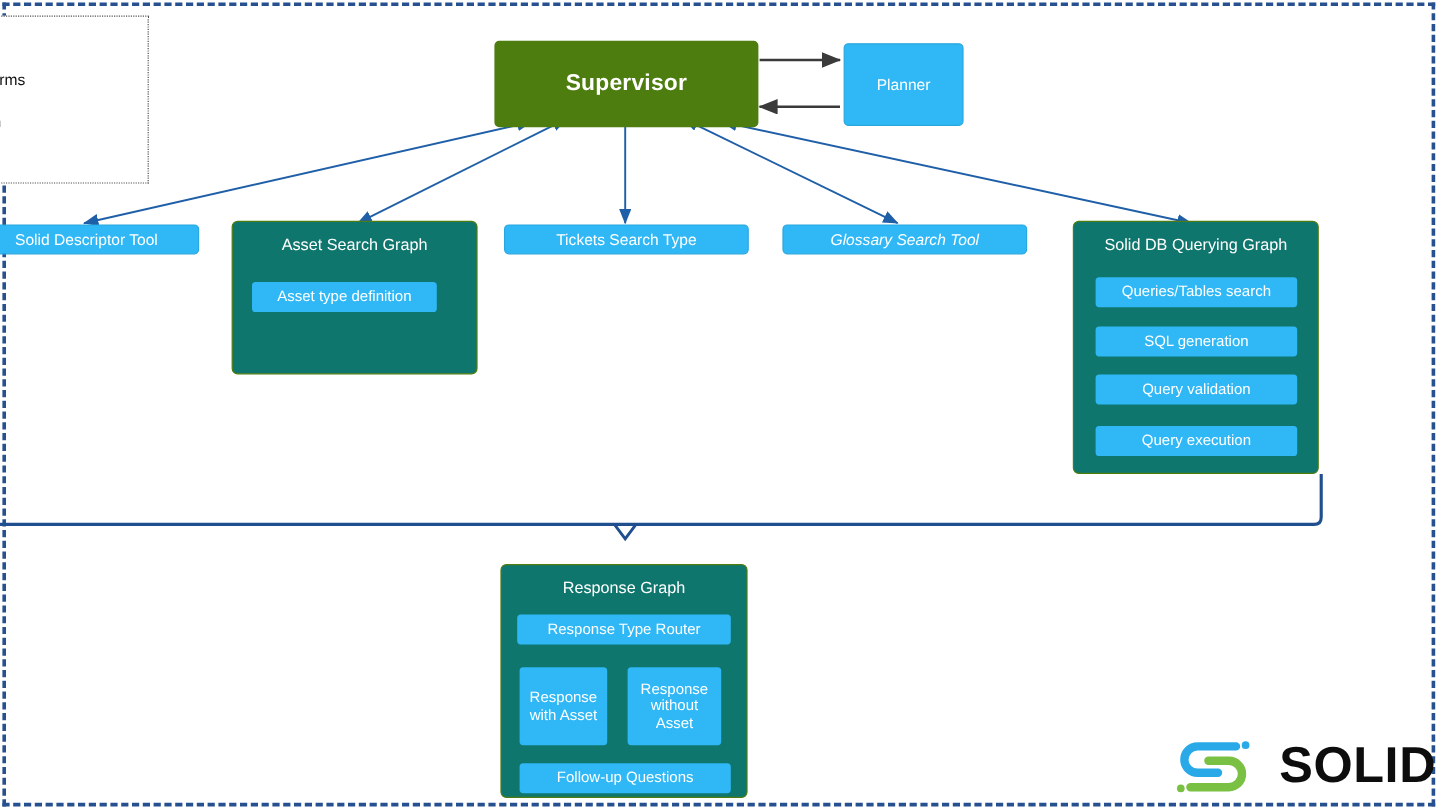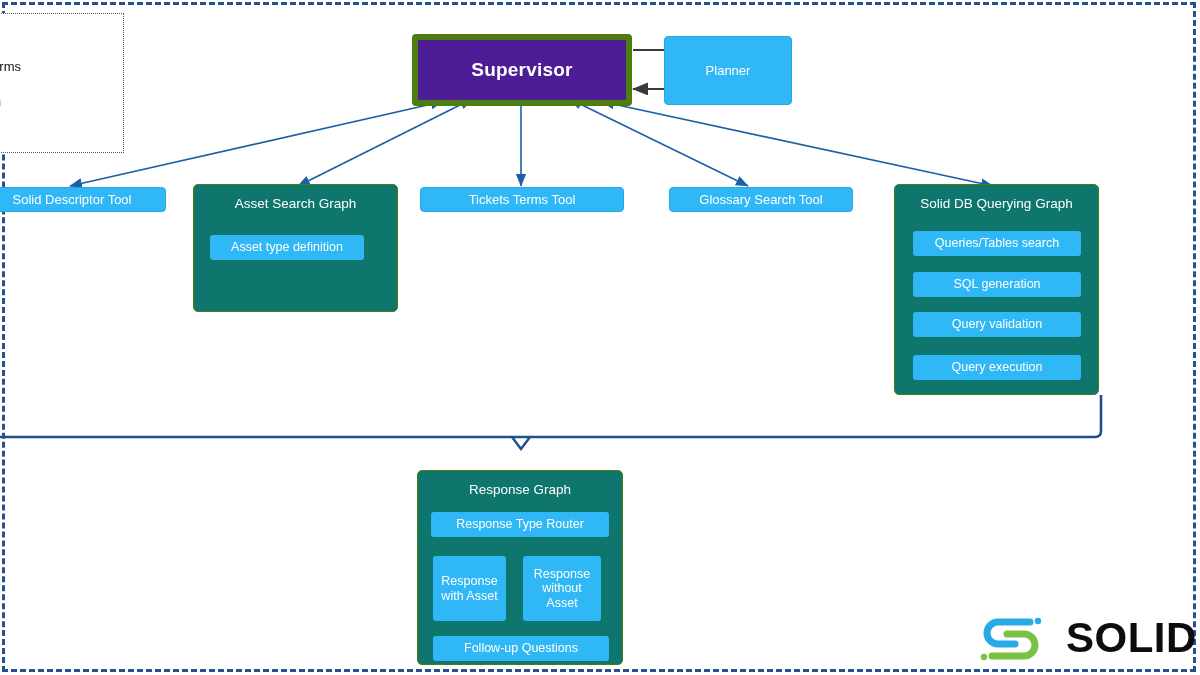--- a/index.html
+++ b/index.html
@@ -41,21 +41,21 @@
     position: absolute;
     box-sizing: border-box;
     display: flex;
     align-items: center;
     justify-content: center;
     text-align: center;
   }
 
   
   .supervisor {
-    background: #4c1d95;
+    background: #4d7c0f;
     border: 6px solid #4d7c0f;
     border-radius: 4px;
     color: #ffffff;
     font-weight: bold;
     font-size: 19px;
     letter-spacing: .2px;
   }
   
   .tool {
     background: #2fb8f5;
@@ -183,27 +183,27 @@
 
   <div class="note-box" style="left:-126px; top:13px; width:250px; height:140px;">
     <div class="note-list" style="left:100px; top:44px;">n Terms</div>
 
     <div class="note-list" style="left:100px; top:79px;">term</div>
 
   </div>
 
   <div class="node supervisor" style="left:412px; top:34px; width:220px; height:72px;">Supervisor</div>
 
-  <div class="node planner" style="left:664px; top:36px; width:128px; height:69px;text-align:right;">Planner</div>
+  <div class="node planner" style="left:703px; top:36px; width:100px; height:69px;text-align:right;">Planner</div>
 
   <div class="node tool" style="left:-22px; top:187px; width:188px; height:25px;">Solid Descriptor Tool</div>
 
-  <div class="node tool" style="left:420px; top:187px; width:204px; height:25px;">Tickets Terms Tool</div>
-
-  <div class="node tool" style="left:669px; top:187px; width:184px; height:25px;">Glossary Search Tool</div>
+  <div class="node tool" style="left:420px; top:187px; width:204px; height:25px;">Tickets Search Type</div>
+
+  <div class="node tool" style="left:652px; top:187px; width:204px; height:25px;font-style:italic;">Glossary Search Tool</div>
 
   <div class="node graph" style="left:193px; top:184px; width:205px; height:128px;">
     <div class="graph-title" style="margin-top:11px;">Asset Search Graph</div>
     <div class="sub" style="left:16px; top:50px; width:154px; height:25px;">Asset type definition</div>
   </div>
 
   <div class="node graph" style="left:417px; top:470px; width:206px; height:195px;">
     <div class="graph-title" style="margin-top:11px;">Response Graph</div>
     <div class="sub" style="left:13px; top:41px; width:178px; height:25px;">Response Type Router</div>
     <div class="sub" style="left:15px; top:85px; width:73px; height:65px; padding:0 4px;">Response with Asset</div>

